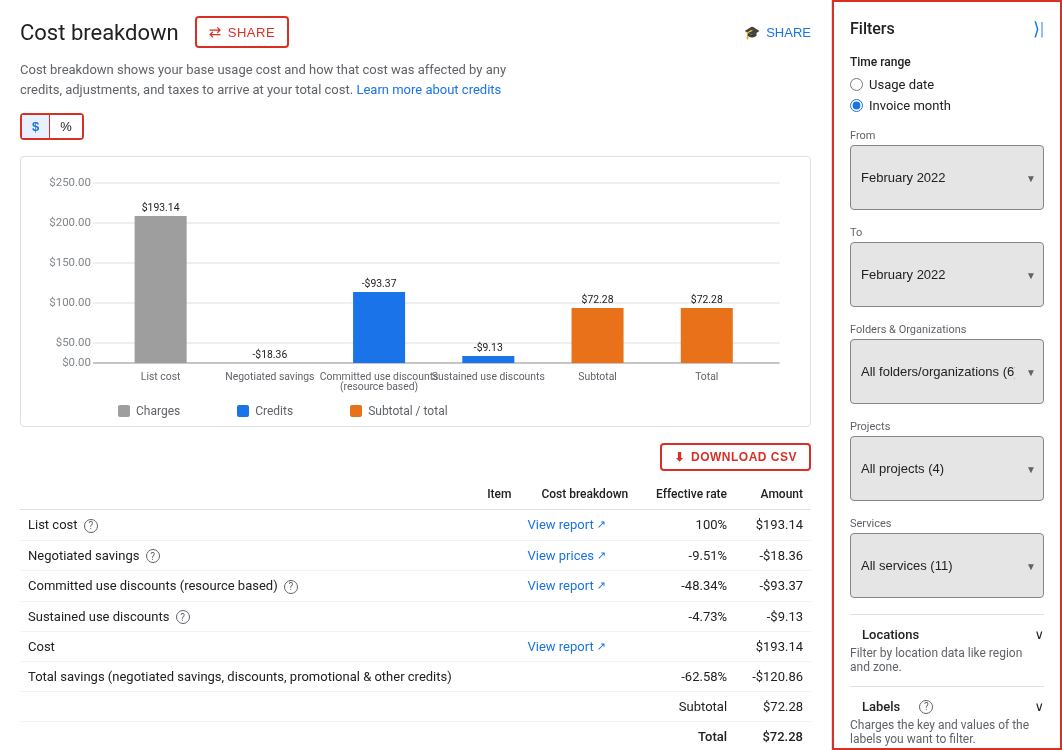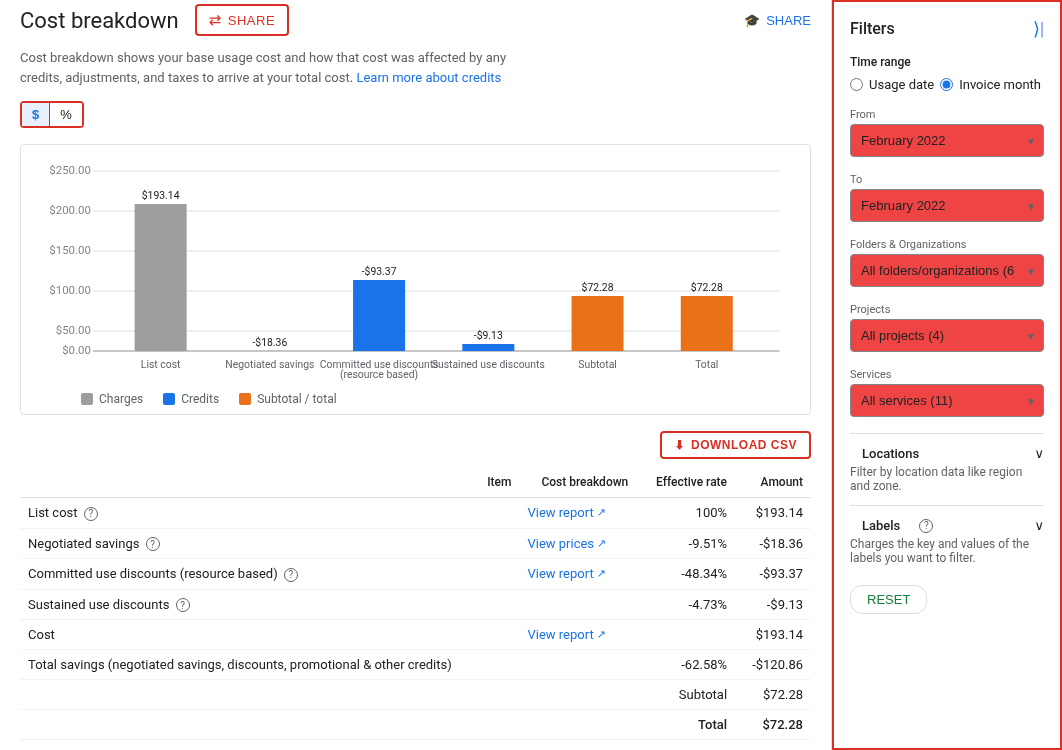--- a/index.html
+++ b/index.html
@@ -1,19 +1,19 @@
 <!DOCTYPE html>
 <html><head>
   <meta charset="utf-8">
   <style>
     * { box-sizing: border-box; margin: 0; padding: 0; }
     body { font-family: 'Google Sans', Roboto, Arial, sans-serif; font-size: 13px; color: #202124; background: #fff; display: flex; height: 750px; overflow: hidden; }
     
     
-    .main-content { flex: 1; padding: 4px 20px; overflow-y: auto; border-right: 1px solid #e0e0e0; }
+    .main-content { flex: 1; padding: 16px 20px; overflow-y: auto; border-right: 1px solid #e0e0e0; }
     
     
     .page-header { display: flex; align-items: center; justify-content: space-between; margin-bottom: 12px; }
     .page-title { font-size: 22px; font-weight: 400; color: #202124; }
     .share-btn { display: flex; align-items: center; gap: 6px; border: 2px solid #d93025; border-radius: 4px; padding: 5px 12px; background: #fff; color: #d93025; font-size: 13px; font-weight: 500; cursor: pointer; letter-spacing: 0.5px; }
     .learn-btn { display: flex; align-items: center; gap: 6px; color: #1a73e8; font-size: 13px; font-weight: 500; cursor: pointer; background: none; border: none; }
     
     
     .description { font-size: 13px; color: #5f6368; line-height: 1.5; margin-bottom: 14px; max-width: 500px; }
     .description a { color: #1a73e8; text-decoration: none; }
@@ -21,21 +21,21 @@
     
     .toggle-group { display: flex; border: 2px solid #d93025; border-radius: 4px; width: fit-content; margin-bottom: 16px; }
     .toggle-btn { padding: 4px 10px; font-size: 13px; font-weight: 500; cursor: pointer; border: none; background: #fff; color: #202124; }
     .toggle-btn.active { background: #e8f0fe; color: #1a73e8; font-weight: 600; }
     .toggle-btn:first-child { border-right: 1px solid #d93025; }
     
     
     .chart-container { border: 1px solid #e0e0e0; border-radius: 4px; padding: 16px 20px 8px; margin-bottom: 16px; position: relative; }
     .chart-svg-wrap { width: 100%; height: 220px; }
     .chart-legend { display: flex; gap: 20px; margin-top: 8px; padding-left: 40px; }
-    .legend-item { display: flex; align-items: center; gap: 6px; font-size: 12px; color: #5f6368; }
+    .legend-item { display: flex; align-items: center; gap: 6px; font-size: 12px; color: #5f6368; margin-left: 37px; }
     .legend-dot { width: 12px; height: 12px; border-radius: 2px; }
     
     
     .download-row { display: flex; justify-content: flex-end; margin-bottom: 8px; }
     .download-btn { display: flex; align-items: center; gap: 6px; border: 2px solid #d93025; border-radius: 4px; padding: 5px 12px; background: #fff; color: #d93025; font-size: 12px; font-weight: 600; cursor: pointer; letter-spacing: 0.5px; }
     
     
     .cost-table { width: 100%; border-collapse: collapse; font-size: 13px; }
     .cost-table th { text-align: right; padding: 8px 8px; font-weight: 500; color: #202124; border-bottom: 1px solid #e0e0e0; font-size: 12px; }
     .cost-table td { padding: 7px 8px; border-bottom: 1px solid #f1f3f4; color: #202124; }
@@ -49,25 +49,25 @@
     
     
     .filters-panel { width: 230px; border: 2px solid #d93025; padding: 16px; overflow-y: auto; flex-shrink: 0; }
     .filters-header { display: flex; align-items: center; justify-content: space-between; margin-bottom: 16px; }
     .filters-title { font-size: 16px; font-weight: 500; color: #202124; }
     .collapse-icon { color: #1a73e8; font-size: 18px; cursor: pointer; font-weight: 300; }
     
     .filter-section { margin-bottom: 16px; }
     .filter-label { font-size: 12px; font-weight: 500; color: #202124; margin-bottom: 8px; }
     
-    .radio-group { display: flex; flex-direction: row; gap: 6px; }
+    .radio-group { display: flex; flex-direction: column; gap: 6px; }
     .radio-row { display: flex; align-items: center; gap: 6px; font-size: 13px; }
     .radio-row input[type=radio] { accent-color: #1a73e8; cursor: pointer; }
     
-    .filter-dropdown { width: 100%; padding: 8px 10px; border: 1px solid #80868b; border-radius: 4px; font-size: 13px; color: #202124; background: #ef4444; appearance: none; -webkit-appearance: none; cursor: pointer; padding-right: 28px; }
+    .filter-dropdown { width: 100%; padding: 24px 10px; border: 1px solid #80868b; border-radius: 4px; font-size: 13px; color: #202124; background: #e5e5e5; appearance: none; -webkit-appearance: none; cursor: pointer; padding-right: 28px; }
     .dropdown-wrap { position: relative; }
     .dropdown-wrap::after { content: '▼'; position: absolute; right: 8px; top: 50%; transform: translateY(-50%); font-size: 10px; color: #5f6368; pointer-events: none; }
     .dropdown-field-label { font-size: 11px; color: #5f6368; margin-bottom: 3px; }
     
     .collapsible-section { border-top: 1px solid #e0e0e0; padding-top: 12px; margin-bottom: 12px; }
     .collapsible-header { display: flex; align-items: center; justify-content: space-between; cursor: pointer; }
     .collapsible-title { font-size: 13px; font-weight: 500; padding-left: 12px; }
     .collapsible-desc { font-size: 12px; color: #5f6368; margin-top: 4px; }
     
     .reset-btn { border: 1px solid #dadce0; border-radius: 12px; padding: 6px 16px; background: #fff; color: #15803d; font-size: 13px; font-weight: 500; cursor: pointer; margin-top: 8px; }

